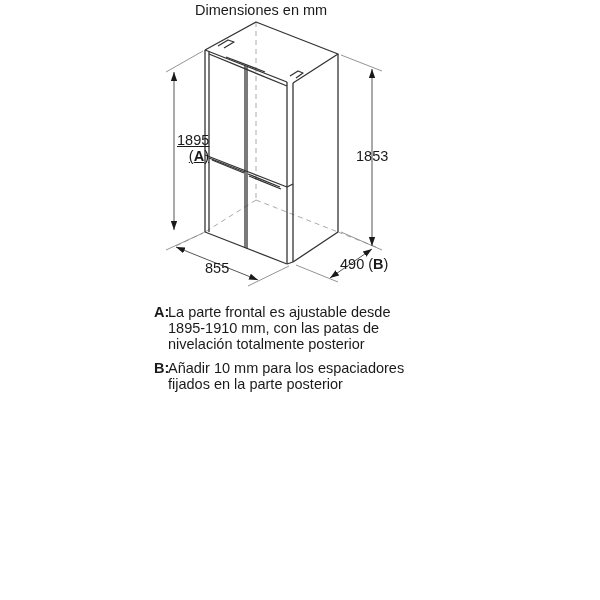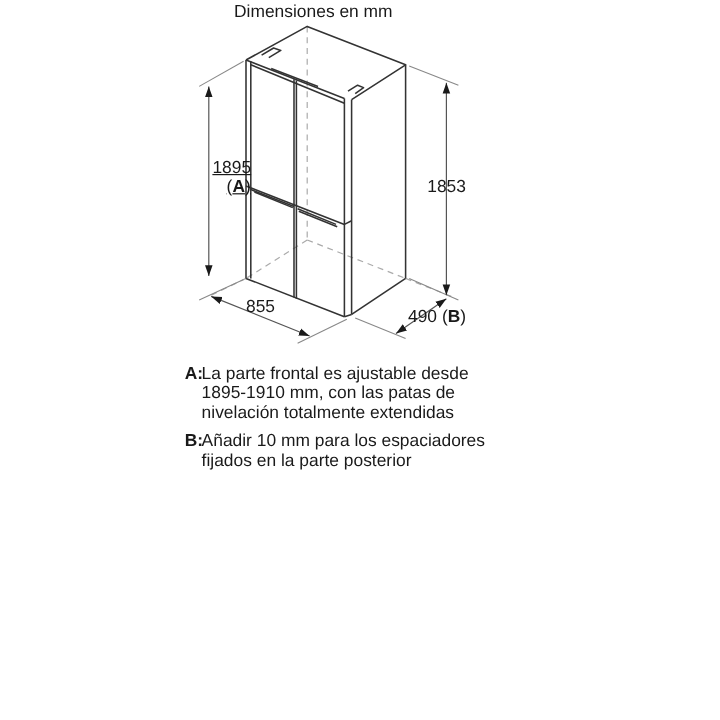--- a/index.html
+++ b/index.html
@@ -85,30 +85,30 @@
   </g>
 </svg>
 
 <div class="dimlabel" style="left:177px; top:132px; text-align:right; width:32px;text-decoration:underline;">
   <div>1895</div>
   <div>(<b>A</b>)</div>
 </div>
 
 <div class="dimlabel" style="left:356px; top:148px;">1853</div>
 
-<div class="dimlabel" style="left:205px; top:248px;">855</div>
+<div class="dimlabel" style="left:205px; top:260px;">855</div>
 
 <div class="dimlabel" style="left:340px; top:256px;">
   <span>490</span> (<b>B</b>)
 </div>
 
 <div class="note" style="top:304px;">
   <span class="key">A:</span>
   <span class="text">La parte frontal es ajustable desde</span>
   <span class="text">1895-1910 mm, con las patas de</span>
-  <span class="text">nivelación totalmente extendidas</span>
+  <span class="text">nivelación totalmente posterior</span>
 </div>
 
 <div class="note" style="top:360px;">
   <span class="key">B:</span>
   <span class="text">Añadir 10 mm para los espaciadores</span>
   <span class="text">fijados en la parte posterior</span>
 </div>
 
 </body></html>

